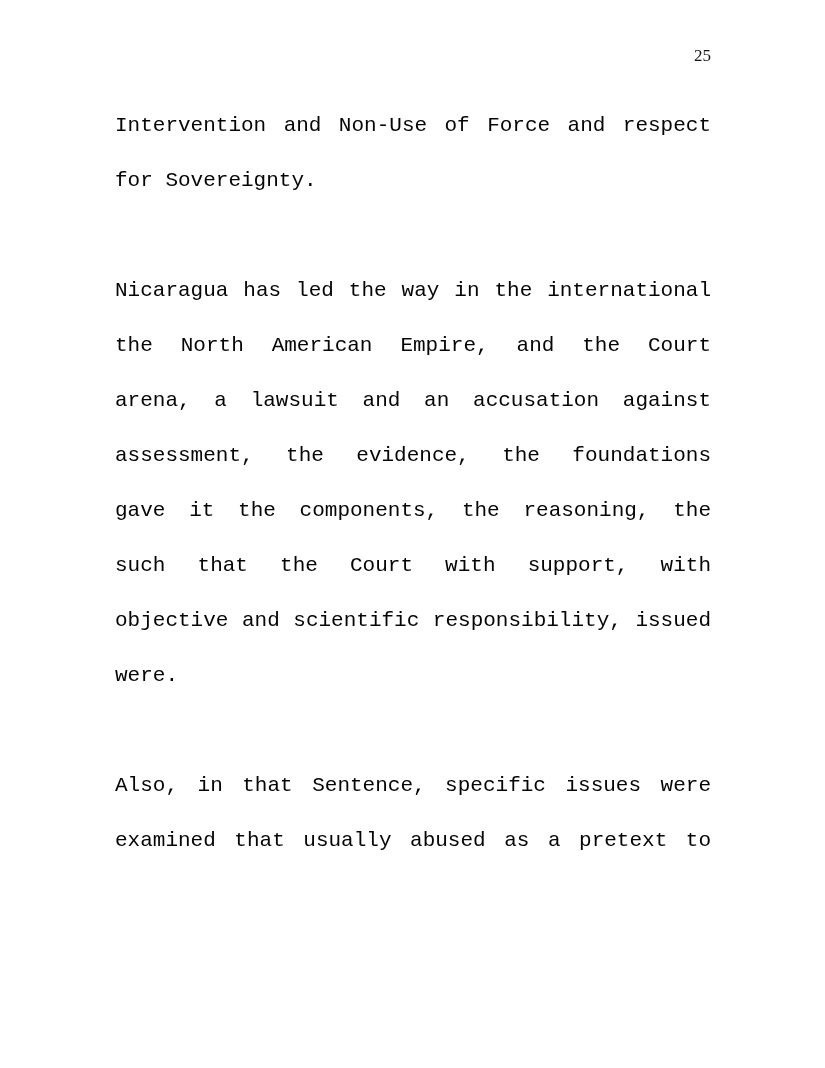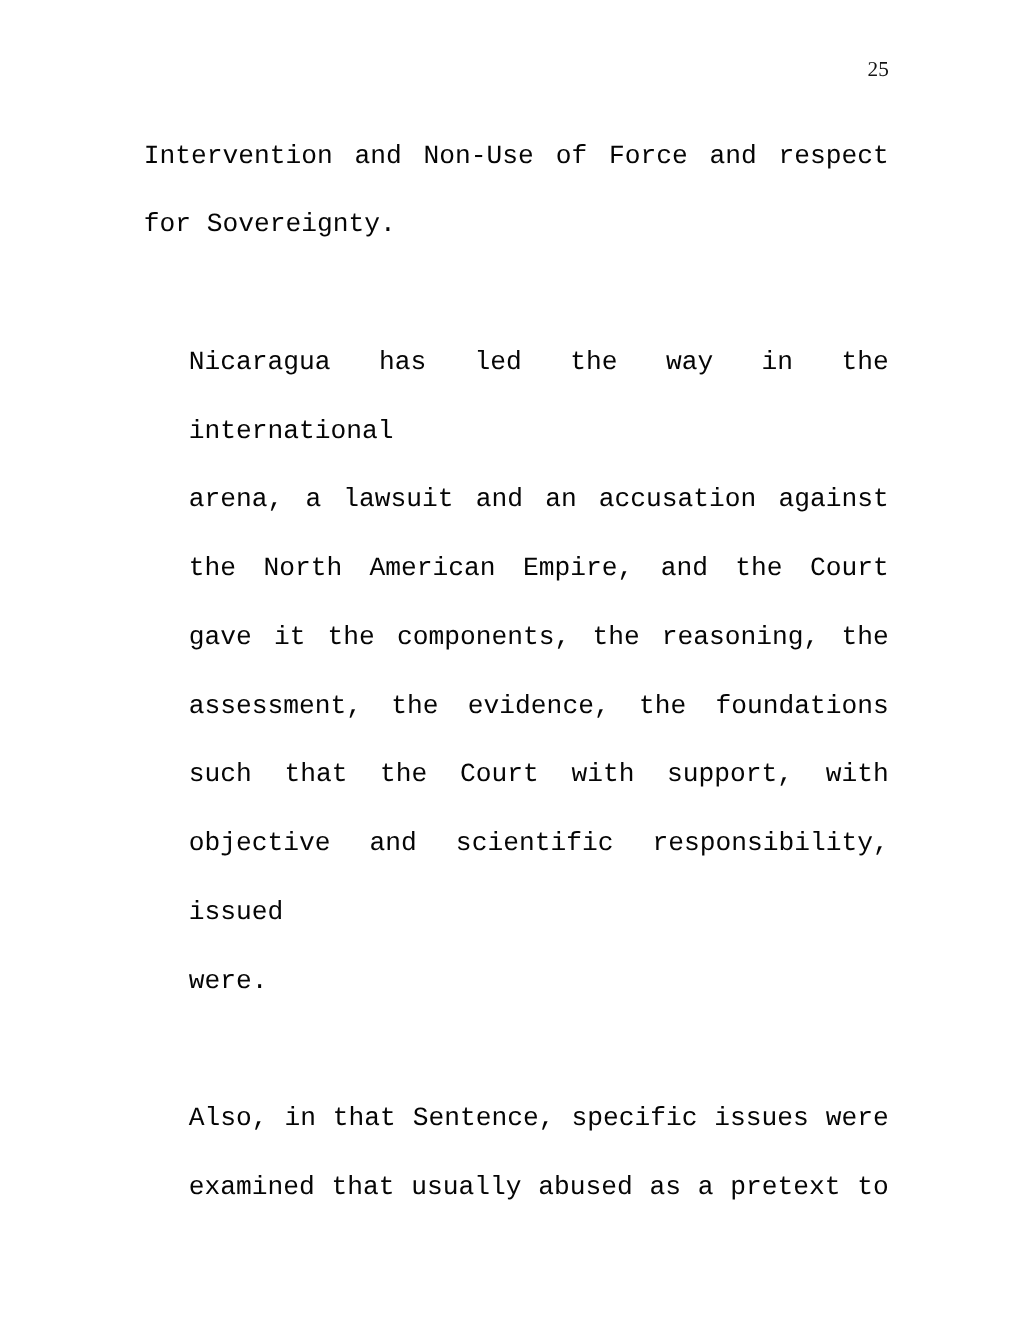--- a/index.html
+++ b/index.html
@@ -34,21 +34,20 @@
     left: 115px;
     width: 596px;
     font-family: "Liberation Mono", "DejaVu Sans Mono", monospace;
     font-weight: normal;
     font-size: 21px;
     line-height: 55px;
     color: #050505;
   }
   .paragraph + .paragraph {
     margin-top: 55px;
-    margin-left: 36px;
   }
   .line {
     text-align: justify;
     text-align-last: justify;
     white-space: normal;
   }
   .line.last {
     text-align: right;
     text-align-last: left;
   }
@@ -58,24 +57,24 @@
 
 <div class="page">
   <div class="page-number">25</div>
   <main class="body-text">
       <div class="paragraph">
         <div class="line">Intervention and Non-Use of Force and respect</div>
         <div class="line last">for Sovereignty.</div>
       </div>
       <div class="paragraph">
         <div class="line">Nicaragua has led the way in the international</div>
+        <div class="line">the North American Empire, and the Court</div>
         <div class="line">arena, a lawsuit and an accusation against</div>
-        <div class="line">the North American Empire, and the Court</div>
+        <div class="line">assessment, the evidence, the foundations</div>
         <div class="line">gave it the components, the reasoning, the</div>
-        <div class="line">assessment, the evidence, the foundations</div>
         <div class="line">such that the Court with support, with</div>
         <div class="line">objective and scientific responsibility, issued</div>
         <div class="line last">were.</div>
       </div>
       <div class="paragraph">
         <div class="line">Also, in that Sentence, specific issues were</div>
         <div class="line">examined that usually abused as a pretext to</div>
       </div>
     </main>
 </div>

